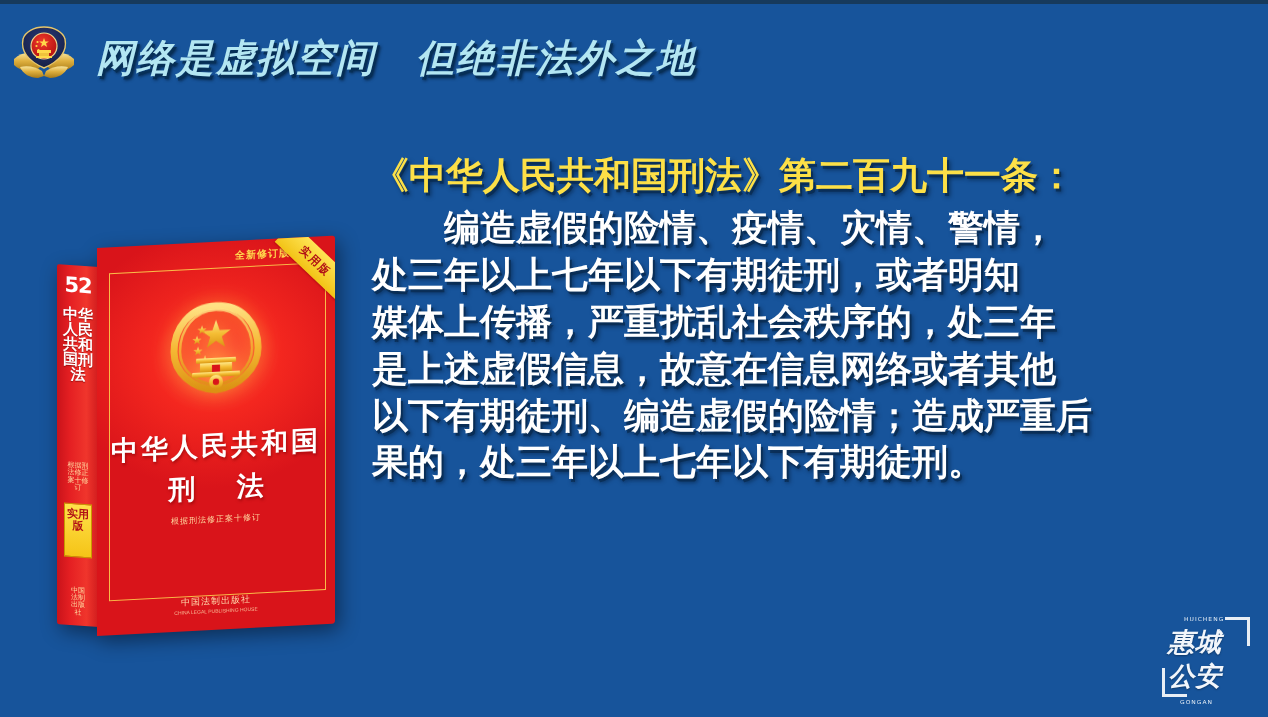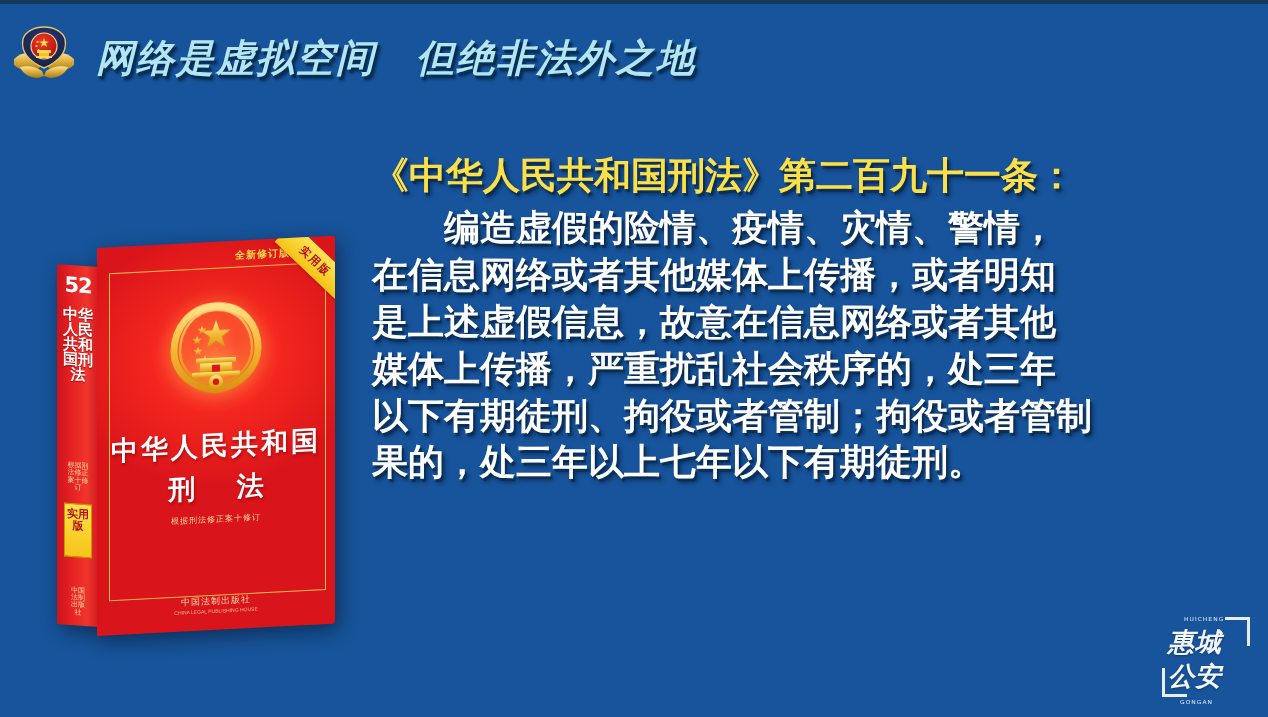--- a/index.html
+++ b/index.html
@@ -343,24 +343,24 @@
         <span>中国法制出版社</span>
         <small>CHINA LEGAL PUBLISHING HOUSE</small>
       </div>
     </div>
   </div>
 
   <div class="law-block">
     <div class="law-heading">《中华人民共和国刑法》第二百九十一条：</div>
     <div class="law-body">
       <span class="ln">　　编造虚假的险情、疫情、灾情、警情，</span>
-      <span class="ln">在信息网络或者其他媒体上传播，或者明知</span>
+      <span class="ln">处三年以上七年以下有期徒刑，或者明知</span>
+      <span class="ln">媒体上传播，严重扰乱社会秩序的，处三年</span>
       <span class="ln">是上述虚假信息，故意在信息网络或者其他</span>
-      <span class="ln">媒体上传播，严重扰乱社会秩序的，处三年</span>
-      <span class="ln">以下有期徒刑、拘役或者管制；拘役或者管制</span>
+      <span class="ln">以下有期徒刑、编造虚假的险情；造成严重后</span>
       <span class="ln">果的，处三年以上七年以下有期徒刑。</span>
     </div>
   </div>
 
   <div class="watermark">
     <div class="wm-brackets"></div>
     <div class="wm-top-pin">HUICHENG</div>
     <div class="wm-chars">
       <span><b>惠</b><b>城</b></span>
       <span><b>公</b><b>安</b></span>

